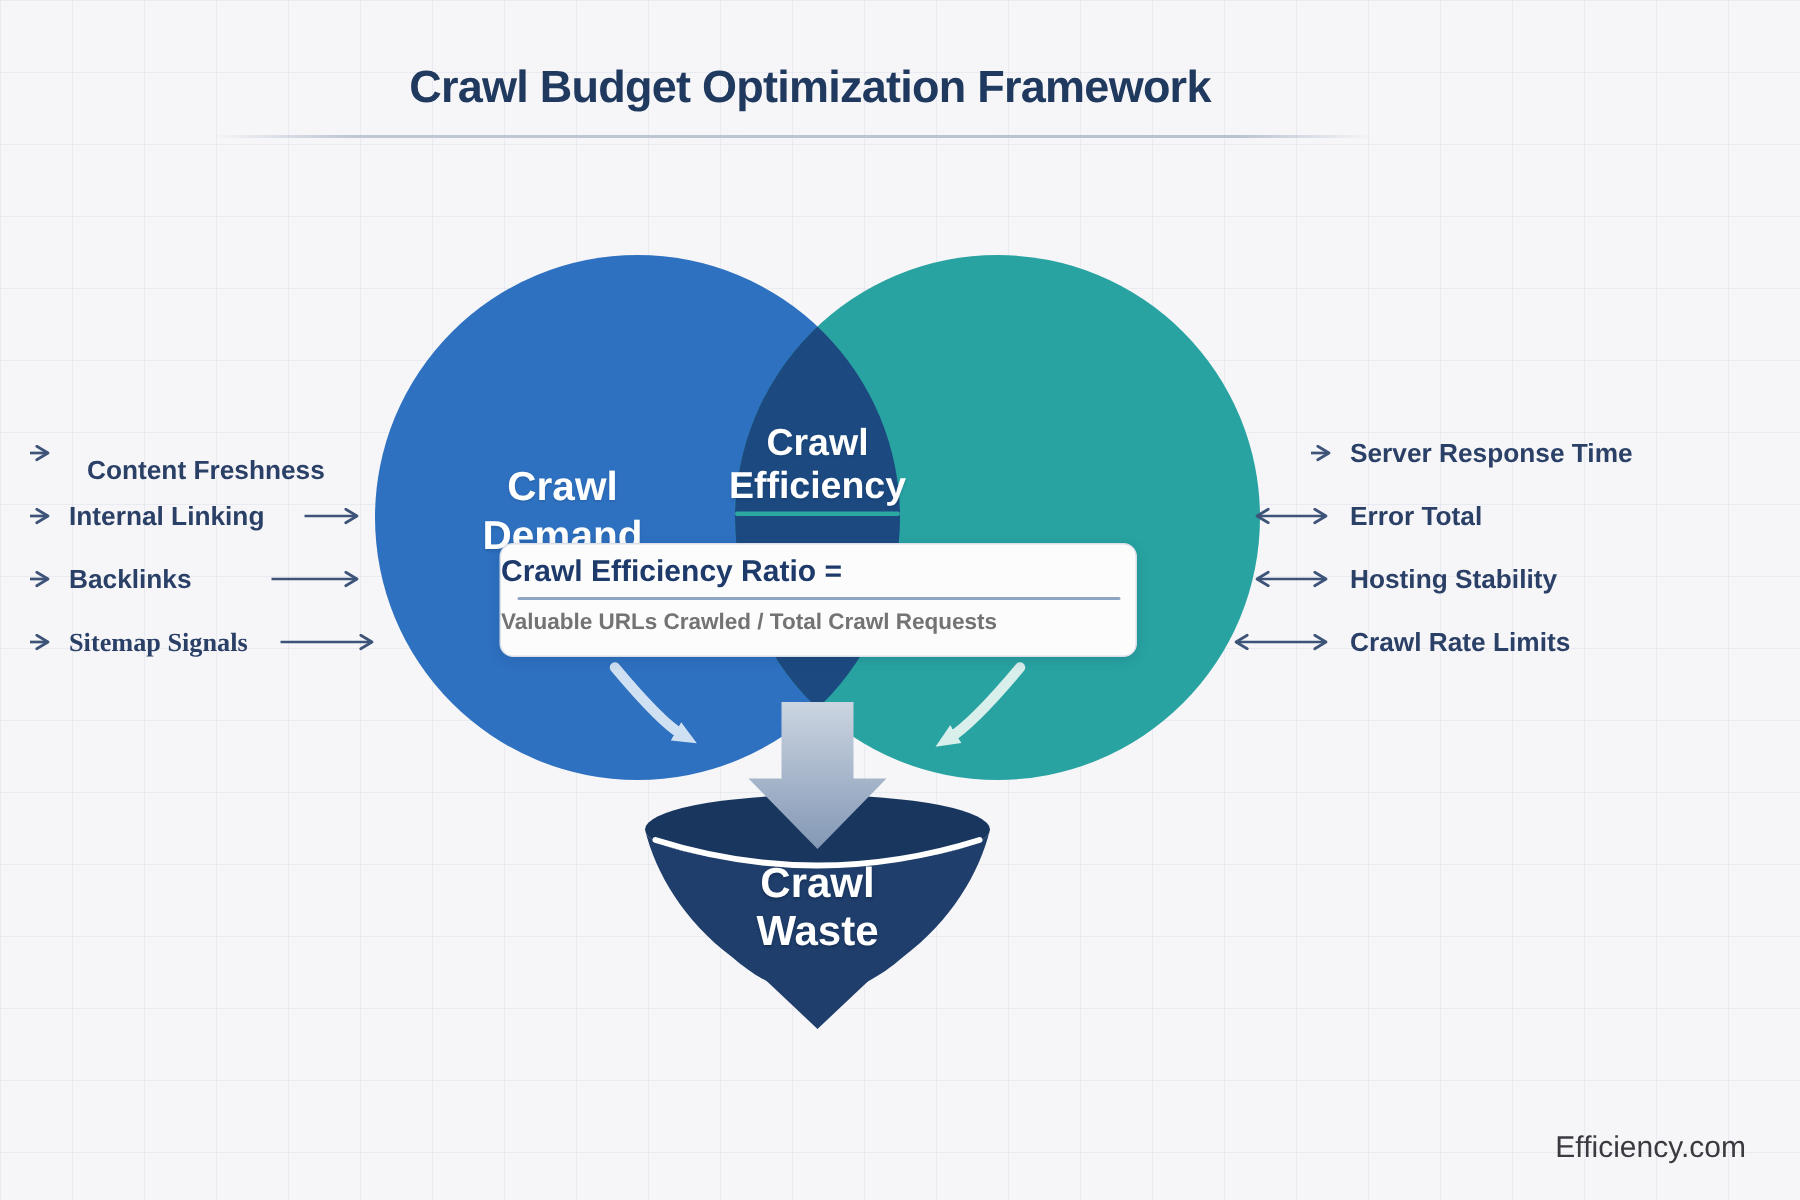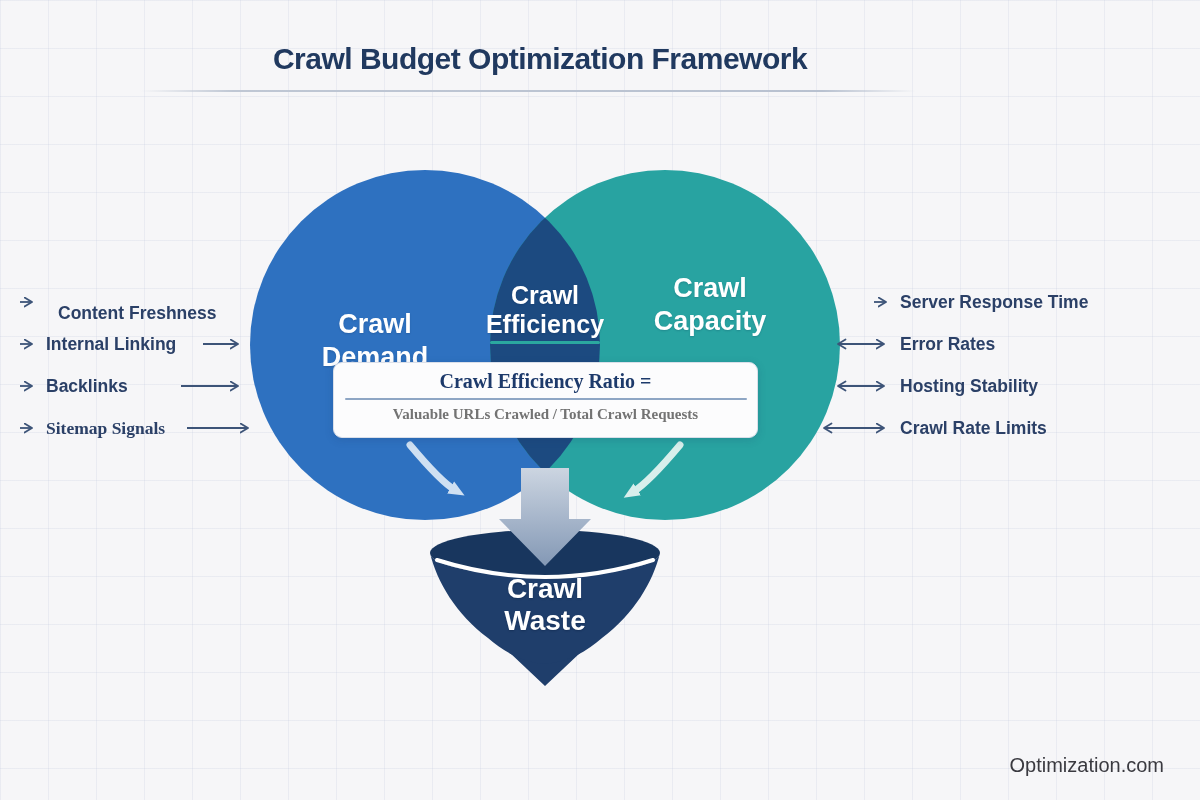--- a/index.html
+++ b/index.html
@@ -37,21 +37,21 @@
   .label-efficiency { left:465px; top:281px; font-size:25px; line-height:29px; }
   .efficiency-underline {
     position:absolute; left:490px; top:341px; width:110px; height:3px;
     background:#2ba89f; z-index:2; border-radius:2px;
   }
 
   .formula-box {
     position:absolute; left:333px; top:362px; width:425px; height:76px;
     background:#fcfcfd; border:1px solid #dadfe9; border-radius:9px;
     box-shadow:0 2px 8px rgba(30,58,102,0.18);
-    z-index:3; text-align:center; padding-top:7px;font-family:Liberation Serif, serif;
+    z-index:3; padding-top:7px;
   }
   .formula-heading { font-size:20px; font-weight:700; color:#1d3a6b; }
   .formula-divider { width:402px; height:2px; background:#8ea6c4; margin:5px auto 6px auto; border-radius:1px; }
   .formula-expression { font-size:15px; font-weight:700; color:#737373; }
 
   .factor {
     position:absolute; font-size:17.5px; font-weight:600; color:#2b4067;
     white-space:nowrap; z-index:2; line-height:22px;
   }
   .factor.right { }
@@ -129,37 +129,36 @@
 
     <g stroke="#3d5478" stroke-width="1.8">
       <line x1="874" y1="302" x2="886" y2="302" marker-end="url(#chev)"></line>
       <line x1="838" y1="344" x2="884" y2="344" marker-start="url(#chev)" marker-end="url(#chev)"></line>
       <line x1="838" y1="386" x2="884" y2="386" marker-start="url(#chev)" marker-end="url(#chev)"></line>
       <line x1="824" y1="428" x2="884" y2="428" marker-start="url(#chev)" marker-end="url(#chev)"></line>
     </g>
   </svg>
 
   <div class="circle-label label-demand">Crawl Demand</div>
-  <div class="circle-label label-capacity">Crawl Capacity</div>
   <div class="circle-label label-efficiency">Crawl Efficiency</div>
   <div class="efficiency-underline"></div>
 
   <div class="formula-box">
     <div class="formula-heading">Crawl Efficiency Ratio =</div>
     <div class="formula-divider"></div>
     <div class="formula-expression">Valuable URLs Crawled / Total Crawl Requests</div>
   </div>
 
   <div class="factor" style="left:46px; top:302px;margin-left:12px;">Content Freshness</div>
   <div class="factor" style="left:46px; top:333px;">Internal Linking</div>
   <div class="factor" style="left:46px; top:375px;">Backlinks</div>
   <div class="factor" style="left:46px; top:417px;font-family:Liberation Serif, serif;">Sitemap Signals</div>
 
   <div class="factor right" style="left:900px; top:291px;">Server Response Time</div>
-  <div class="factor right" style="left:900px; top:333px;">Error Rates</div>
+  <div class="factor right" style="left:900px; top:333px;">Error Total</div>
   <div class="factor right" style="left:900px; top:375px;">Hosting Stability</div>
   <div class="factor right" style="left:900px; top:417px;">Crawl Rate Limits</div>
 
   <div class="funnel-label">Crawl Waste</div>
 
-  <div class="watermark">Optimization.com</div>
+  <div class="watermark">Efficiency.com</div>
 
 </div>
 
 </body></html>

